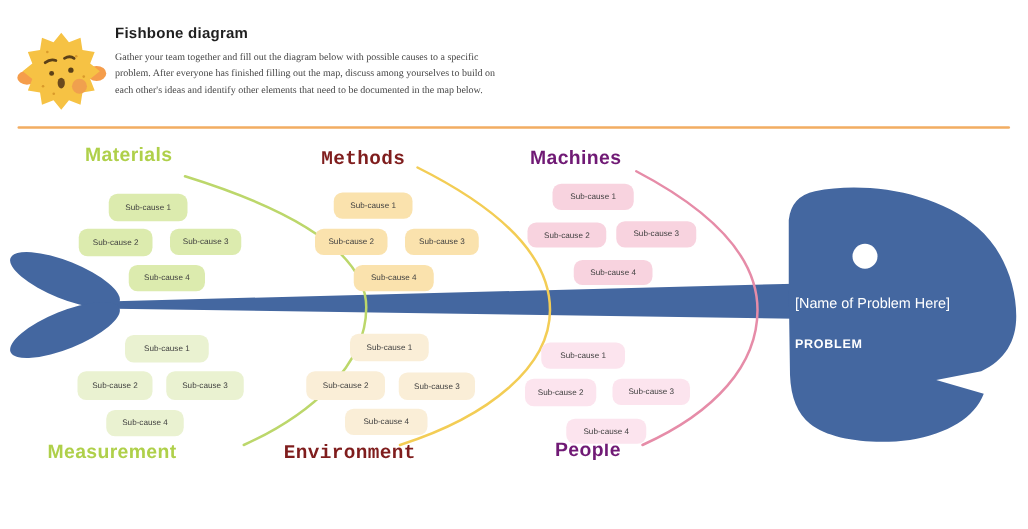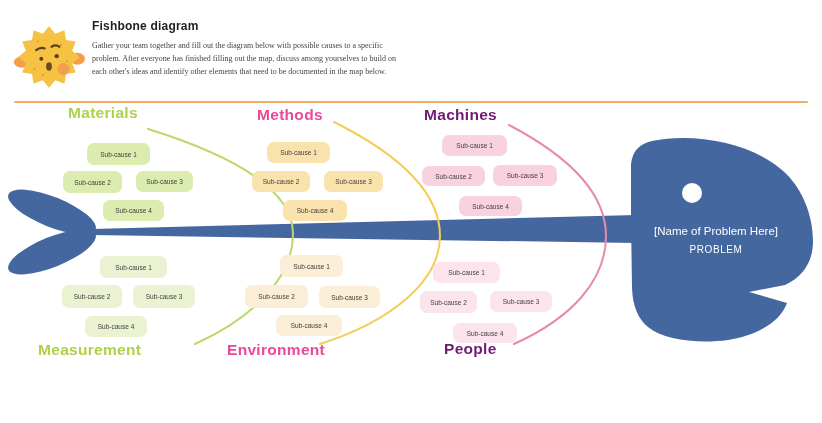--- a/index.html
+++ b/index.html
@@ -14,26 +14,26 @@
     position:absolute;left:92px;top:19px;margin:0;
     font-size:12px;font-weight:bold;color:#1f1f1f;letter-spacing:.2px;
   }
   .hdr-desc{
     position:absolute;left:92px;top:39px;width:320px;margin:0;
     font-size:8px;line-height:13px;color:#454545;font-family:Liberation Serif, serif;
   }
   .divider{position:absolute;left:14px;top:101px;width:794px;height:2px;background:#f2ad62;border-radius:1px;}
 
   
-  .diagram{position:absolute;left:0;top:92px;width:724px;height:319px;}
+  .diagram{position:absolute;left:0;top:104px;width:724px;height:319px;}
   .fish-svg{position:absolute;left:0;top:0;width:822px;height:319px;}
 
   .cat-title{position:absolute;font-size:15.5px;font-weight:800;letter-spacing:.3px;white-space:nowrap;}
   .c-green{color:#afd04a;}
-  .c-yellow{color:#ec4899;}
+  .c-yellow{color:#7f1d1d;font-family:Liberation Mono, monospace;}
   .c-pink{color:#701a75;}
   .t-materials{left:68px;top:12px;}
   .t-methods{left:257px;top:14px;}
   .t-machines{left:424px;top:14px;}
   .t-measurement{left:38px;top:249px;}
   .t-environment{left:227px;top:249px;}
   .t-people{left:444px;top:248px;}
 
   .cause{
     position:absolute;border-radius:7px;display:flex;align-items:center;justify-content:center;
@@ -71,24 +71,24 @@
   .b-en2{left:245px;top:193px;width:63px;height:23px;}
   .b-en3{left:319px;top:194px;width:61px;height:22px;}
   .b-en4{left:276px;top:223px;width:66px;height:21px;}
 
   .b-pe1{left:433px;top:170px;width:67px;height:21px;}
   .b-pe2{left:420px;top:199px;width:57px;height:22px;}
   .b-pe3{left:490px;top:199px;width:62px;height:21px;}
   .b-pe4{left:453px;top:231px;width:64px;height:20px;}
 
   .problem-box{
-    position:absolute;left:636px;top:132px;width:160px;text-align:center;color:#ffffff;
+    position:absolute;left:636px;top:132px;width:160px;color:#ffffff;
   }
   .problem-name{font-size:11.5px;line-height:14px;}
-  .problem-label{font-size:10px;font-weight:normal;letter-spacing:.6px;margin-top:6px;}
+  .problem-label{font-size:10px;font-weight:bold;letter-spacing:.6px;margin-top:20px;}
 </style>
 </head>
 <body>
 
 <div class="page">
 
   <div class="hdr">
     <svg class="hdr-icon" viewBox="0 0 84 84">
       <ellipse cx="10" cy="48" rx="9" ry="6.5" fill="#f59d4b"></ellipse>
       <ellipse cx="75" cy="44" rx="9" ry="7" fill="#f59d4b"></ellipse>

